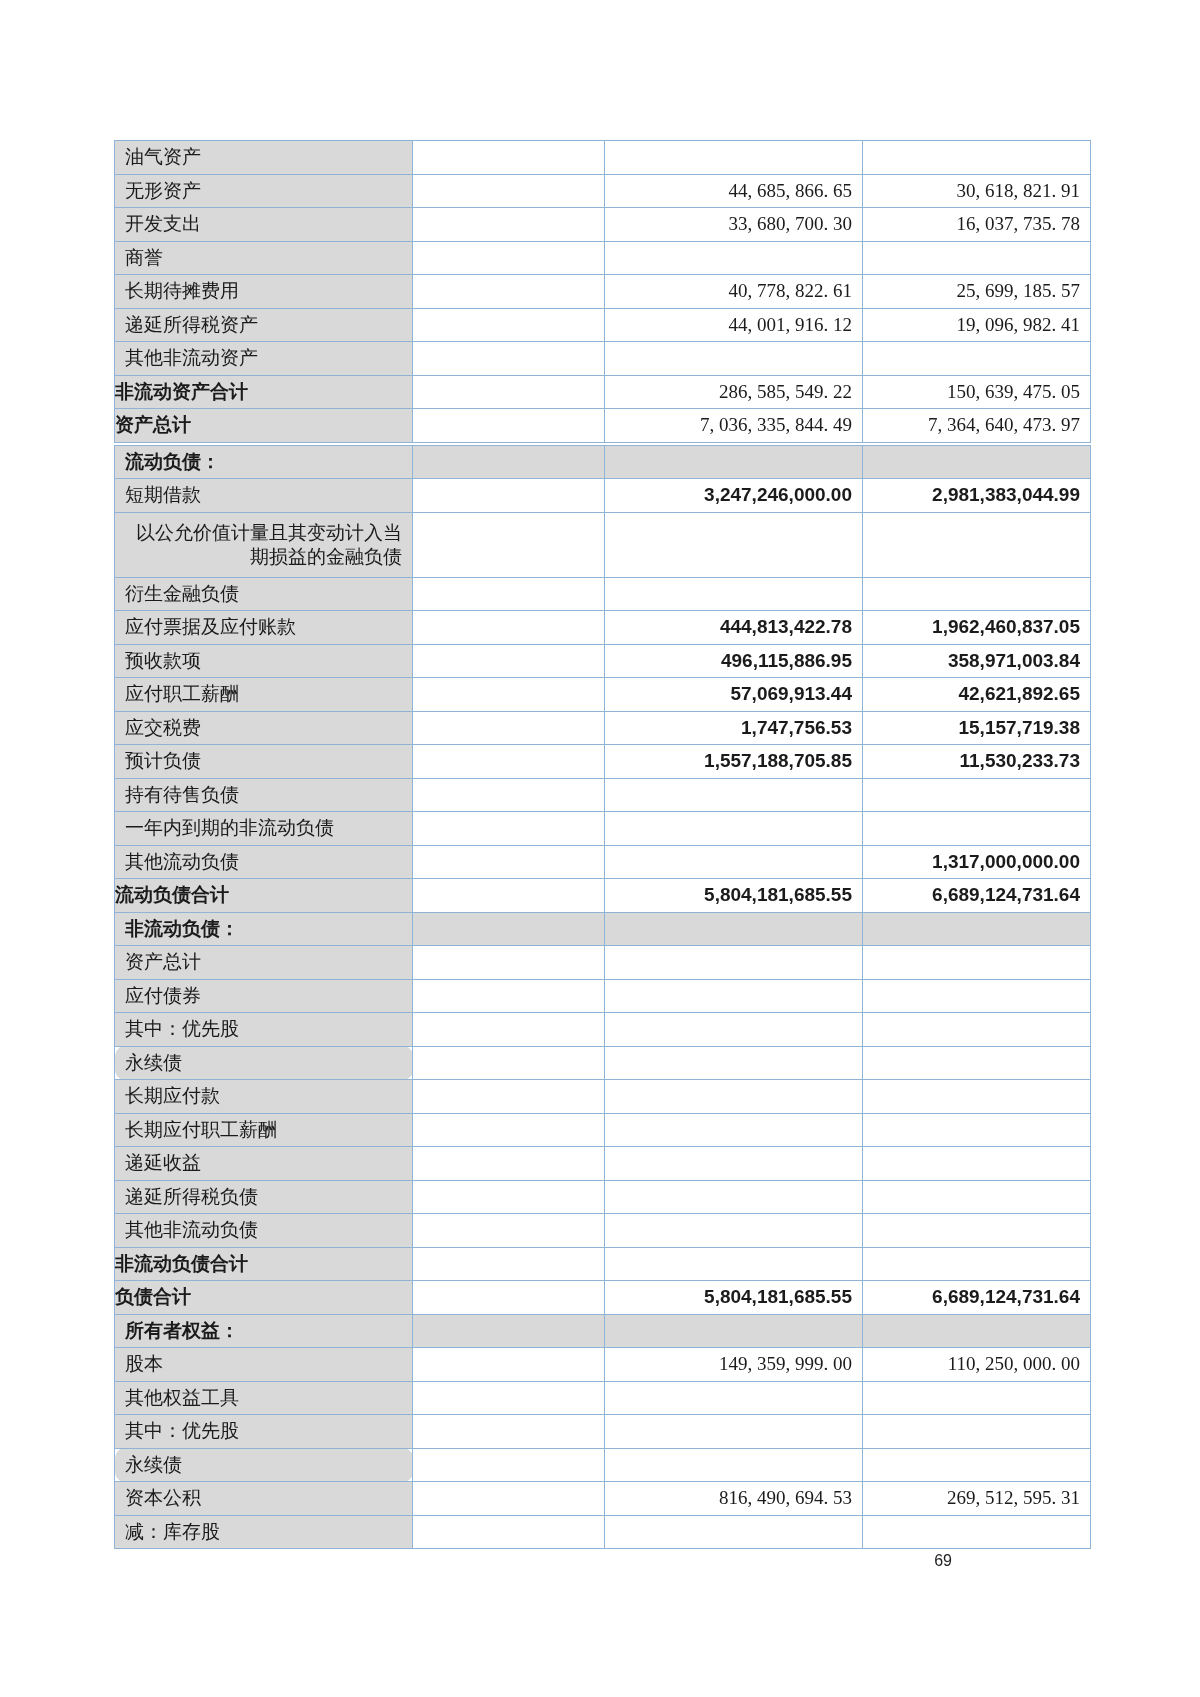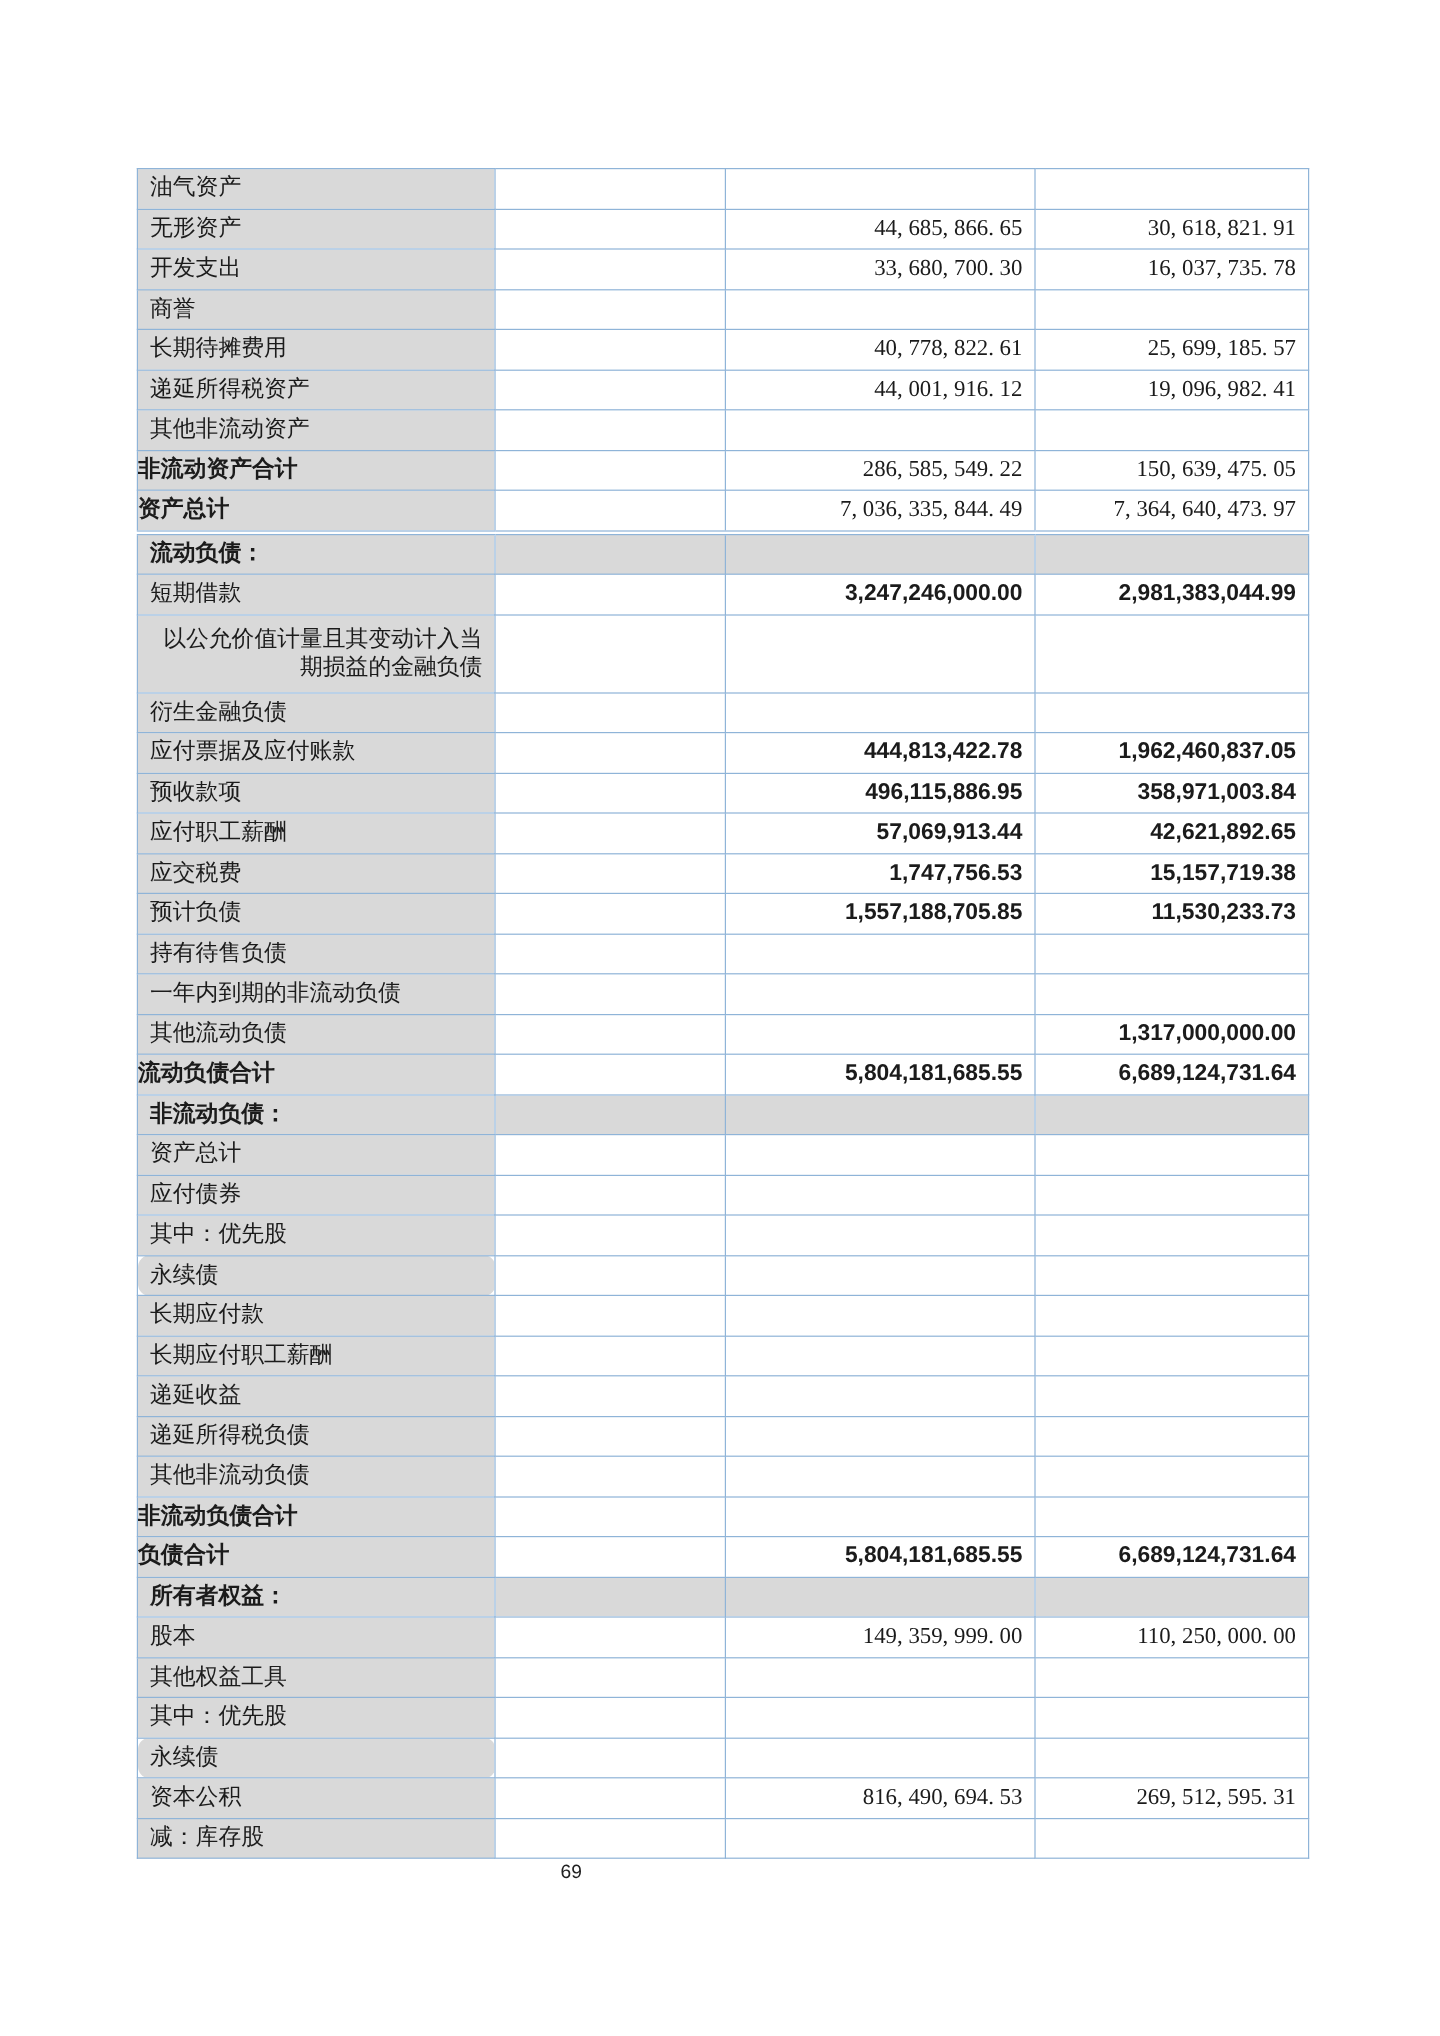--- a/index.html
+++ b/index.html
@@ -47,21 +47,21 @@
   tr.section td{background:var(--fill);}
   tr.section td.c-name{font-weight:bold;}
   tr.subtotal td.c-name{font-weight:bold;text-align:left;padding-left:0;}
   tr.gap td{border-top:4px double var(--line);}
   td.indent{padding-left:74px;border-radius:10px;}
   tr.tall td{height:64px;text-align:right;}
   td.wrap2{line-height:30px;padding-top:2px;padding-bottom:2px;}
 
   .footer{
     position:absolute;left:0;top:1552px;width:952px;
-    text-align:center;
+    text-align:right;
     font-family:"Liberation Sans","DejaVu Sans",sans-serif;
     font-size:16px;color:#222;
   }
 </style>
 </head>
 <body>
 
 <div class="page">
   <table class="bs">
     <colgroup>

